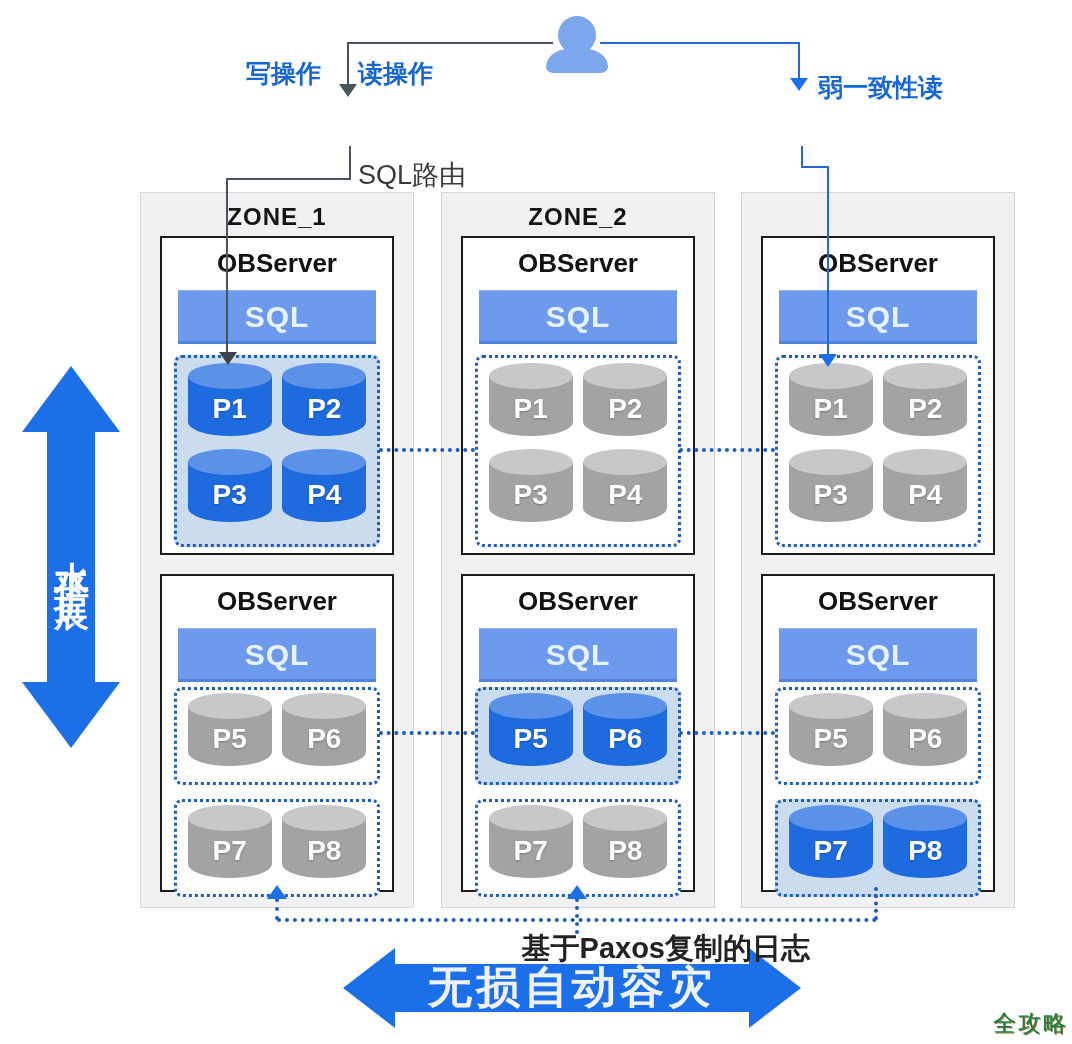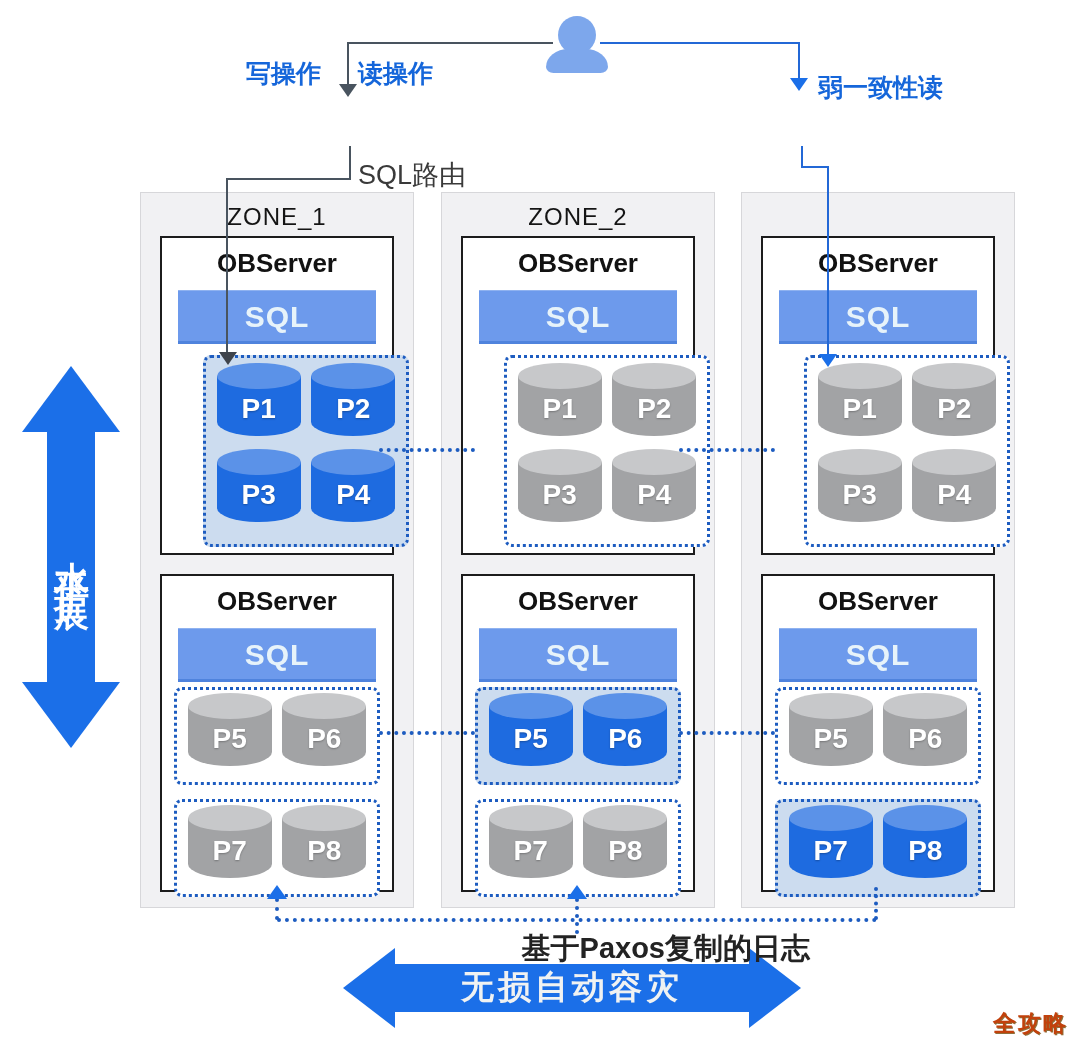--- a/index.html
+++ b/index.html
@@ -16,31 +16,31 @@
   .hline.blue,.vline.blue{border-color:#2368D6;}
   .arr-down{position:absolute;width:0;height:0;border-left:9px solid transparent;border-right:9px solid transparent;border-top:13px solid #49545F;}
   .arr-down.blue{border-top-color:#1B6FE8;}
   .toplabel{position:absolute;font-weight:bold;font-size:25px;color:#1566DA;white-space:nowrap;}
   .proxy-box{position:absolute;left:140px;top:97px;width:872px;height:49px;box-sizing:border-box;
     border:3px solid #1566DA;background:#FAFDFF;text-align:center;line-height:43px;
     font-size:30px;font-weight:bold;color:#1566DA;letter-spacing:1px;border-radius:2px;}
   .route-label{position:absolute;left:358px;top:157px;font-size:27px;color:#3A3A3A;white-space:nowrap;}
   
   .zone{position:absolute;top:192px;width:274px;height:716px;background:#F1F1F3;border:1px solid #D7D7DA;box-sizing:border-box;}
-  .zone-label{position:absolute;top:10px;left:0;width:100%;text-align:center;font-size:24px;font-weight:normal;color:#141414;letter-spacing:1px;}
+  .zone-label{position:absolute;top:10px;left:0;width:100%;text-align:center;font-size:24px;font-weight:bold;color:#141414;letter-spacing:1px;}
   .server{position:absolute;left:19px;width:230px;background:#fff;border:2px solid #1C1C1C;box-sizing:content-box;}
   .server.top{top:43px;height:315px;}
   .server.bottom{top:381px;height:314px;}
   .server-title{position:absolute;top:10px;left:0;width:100%;text-align:center;font-size:26px;font-weight:bold;color:#121212;}
   .sql-bar{position:absolute;left:16px;top:52px;width:198px;height:54px;background:#6D9AEC;
     box-shadow:inset 0 -3px 0 #4F83DD, inset 0 1px 0 #8FB2F0;text-align:center;line-height:54px;
     font-size:30px;font-weight:bold;color:#E7F3FA;letter-spacing:1px;}
   .pgroup{position:absolute;left:12px;width:206px;border:3px dotted #1D5CC0;border-radius:8px;box-sizing:border-box;background:#fff;}
   .pgroup.leader{background:#CCDCEF;}
-  .pgroup.g4{top:117px;height:192px;padding-top:2px;margin-left:29px;}
+  .pgroup.g4{top:117px;height:192px;padding-top:2px;}
   .pgroup.gA{top:111px;height:98px;}
   .pgroup.gB{top:223px;height:98px;}
   .prow{display:flex;justify-content:space-evenly;}
   
   .cyl{position:relative;width:84px;height:60px;margin-top:16px;background:#A2A3A5;
     border-radius:0 0 42px 42px / 0 0 14px 14px;display:flex;align-items:center;justify-content:center;}
   .cyl::before{content:"";position:absolute;top:-13px;left:0;right:0;height:26px;border-radius:50%;background:#C7C8CA;}
   .leader .cyl{background:#1E6BE0;}
   .leader .cyl::before{background:#5B92E8;}
   .plabel{position:relative;z-index:1;color:#fff;font-size:28px;font-weight:bold;margin-top:6px;text-shadow:0 1px 2px rgba(0,0,0,.28);}
@@ -52,23 +52,23 @@
   .varrow{position:absolute;left:22px;top:366px;width:98px;height:382px;}
   .varrow .shaft{position:absolute;left:25px;top:62px;width:48px;height:258px;background:#1B6FE8;}
   .varrow .tri-t{position:absolute;left:0;top:0;width:0;height:0;border-left:49px solid transparent;border-right:49px solid transparent;border-bottom:66px solid #1B6FE8;}
   .varrow .tri-b{position:absolute;left:0;bottom:0;width:0;height:0;border-left:49px solid transparent;border-right:49px solid transparent;border-top:66px solid #1B6FE8;}
   .varrow .vtext{position:absolute;left:0;top:56px;width:98px;height:270px;display:flex;align-items:center;justify-content:center;
     writing-mode:vertical-rl;text-orientation:upright;color:#fff;font-size:35px;font-weight:bold;letter-spacing:12px;}
   .harrow{position:absolute;left:343px;top:948px;width:458px;height:80px;}
   .harrow .shaft{position:absolute;left:48px;top:16px;width:362px;height:48px;background:#1B6FE8;}
   .harrow .tri-l{position:absolute;left:0;top:0;width:0;height:0;border-top:40px solid transparent;border-bottom:40px solid transparent;border-right:52px solid #1B6FE8;}
   .harrow .tri-r{position:absolute;right:0;top:0;width:0;height:0;border-top:40px solid transparent;border-bottom:40px solid transparent;border-left:52px solid #1B6FE8;}
-  .harrow .htext{position:absolute;left:0;top:0;width:100%;text-align:center;line-height:78px;color:#F0F2F2;font-size:33px;font-weight:bold;letter-spacing:4px;}
+  .harrow .htext{position:absolute;left:0;top:0;width:100%;text-align:center;line-height:78px;color:#F0F2F2;font-size:44px;font-weight:bold;letter-spacing:4px;}
   .paxos-label{position:absolute;left:340px;top:929px;width:470px;text-align:right;font-size:29px;font-weight:bold;color:#232323;z-index:6;white-space:nowrap;}
-  .watermark{position:absolute;right:4px;top:1008px;font-size:23px;font-weight:bold;color:#c2410c;
+  .watermark{position:absolute;right:4px;top:1008px;font-size:23px;font-weight:normal;color:#15803d;
     text-shadow:1px 1px 0 #8F6F3A;letter-spacing:2px;}
   .z5{z-index:5;}
 </style>
 </head>
 <body>
 
 <div id="stage">
 
   <div class="person-head"></div>
   <div class="person-body"></div>

